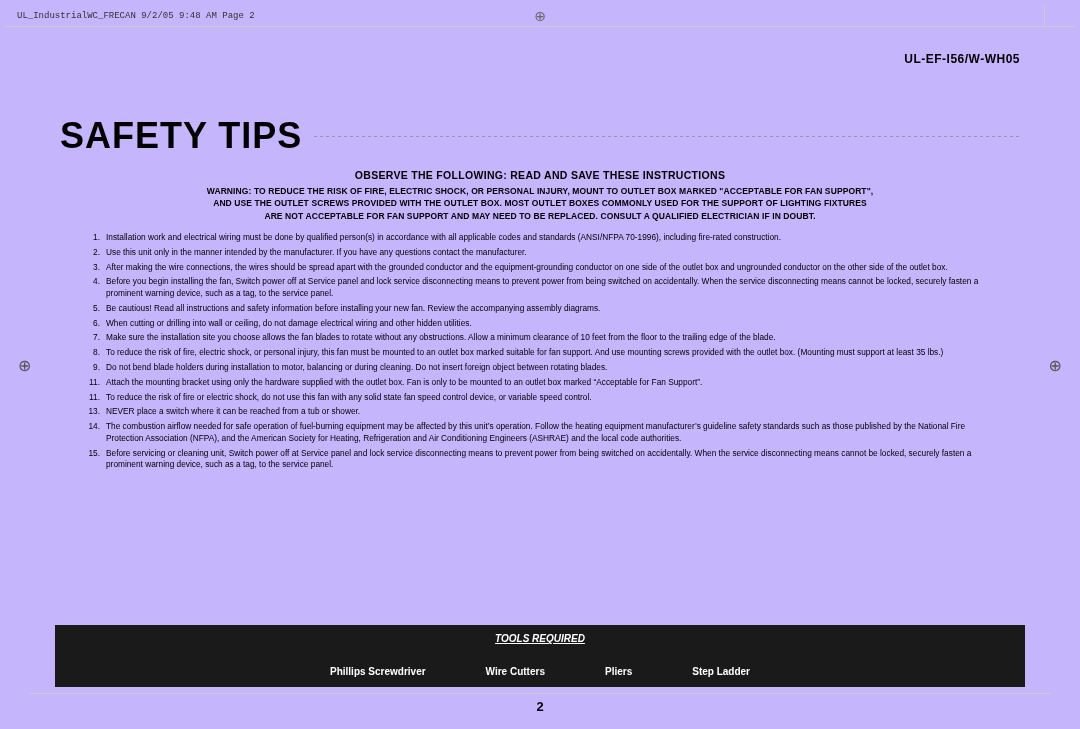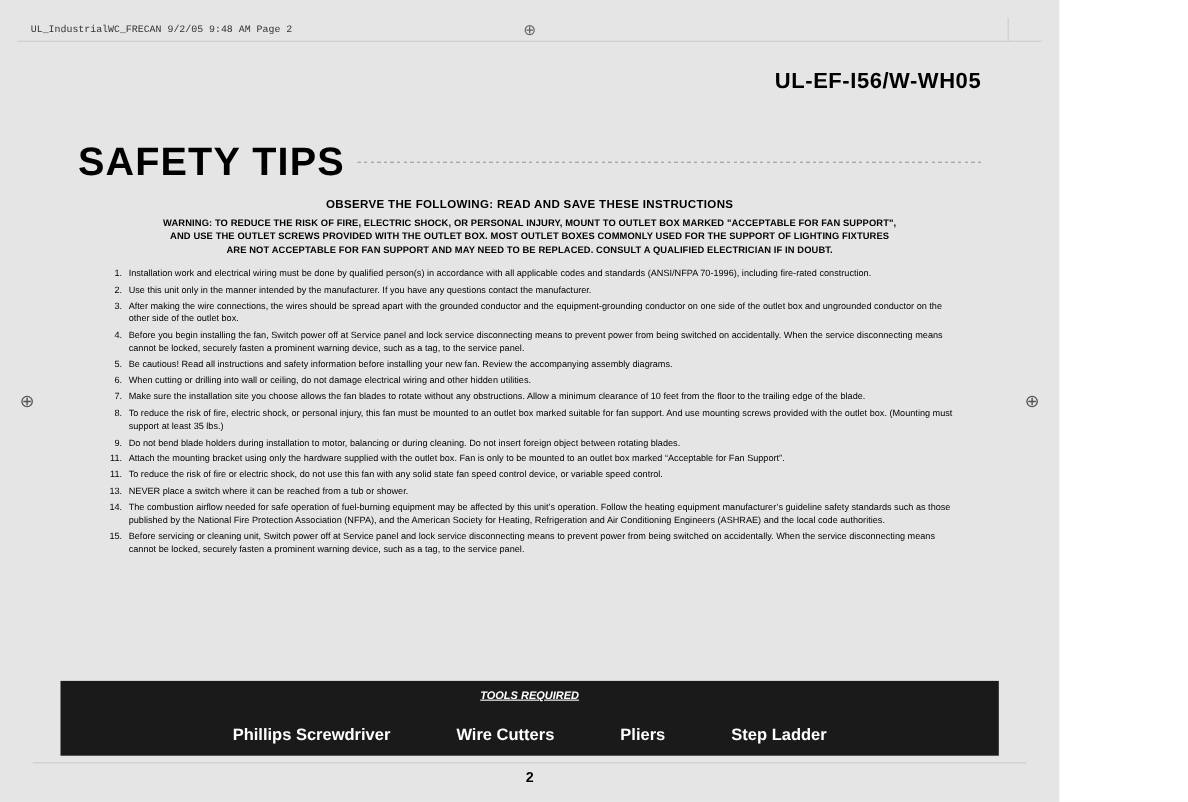--- a/index.html
+++ b/index.html
@@ -6,25 +6,25 @@
     body {
       background: #fff;
       font-family: Arial, Helvetica, sans-serif;
       width: 1080px;
       height: 729px;
       overflow: hidden;
       position: relative;
     }
 
     .page-container {
-      width: 963px;
+      width: 1080px;
       height: 729px;
-      background: #e5e5e5;
+      background: #c4b5fd;
       position: relative;
-      padding: 16px;
+      padding: 5px;
     }
 
     
     .top-bar {
       width: 100%;
       height: 22px;
       border-bottom: 1px solid #ccc;
       display: flex;
       align-items: center;
       padding: 0 12px;
@@ -58,21 +58,21 @@
     .main-content {
       padding: 18px 55px 15px 55px;
       position: relative;
     }
 
     
     .model-number {
       position: absolute;
       top: 25px;
       right: 55px;
-      font-size: 20px;
+      font-size: 12px;
       font-weight: bold;
       font-family: Arial, Helvetica, sans-serif;
       letter-spacing: 0.5px;
     }
 
     
     .safety-tips-heading {
       font-size: 36px;
       font-weight: 900;
       font-family: Arial, Helvetica, sans-serif;
@@ -147,21 +147,21 @@
       font-weight: bold;
       font-style: italic;
       margin-bottom: 22px;
       color: #fff;
       text-decoration: underline;
     }
     .tools-list {
       display: flex;
       justify-content: center;
       gap: 60px;
-      font-size: 15px;
+      font-size: 10px;
       font-weight: bold;
       color: #fff;
     }
 
     
     .page-number {
       position: absolute;
       bottom: 15px;
       left: 50%;
       transform: translateX(-50%);

